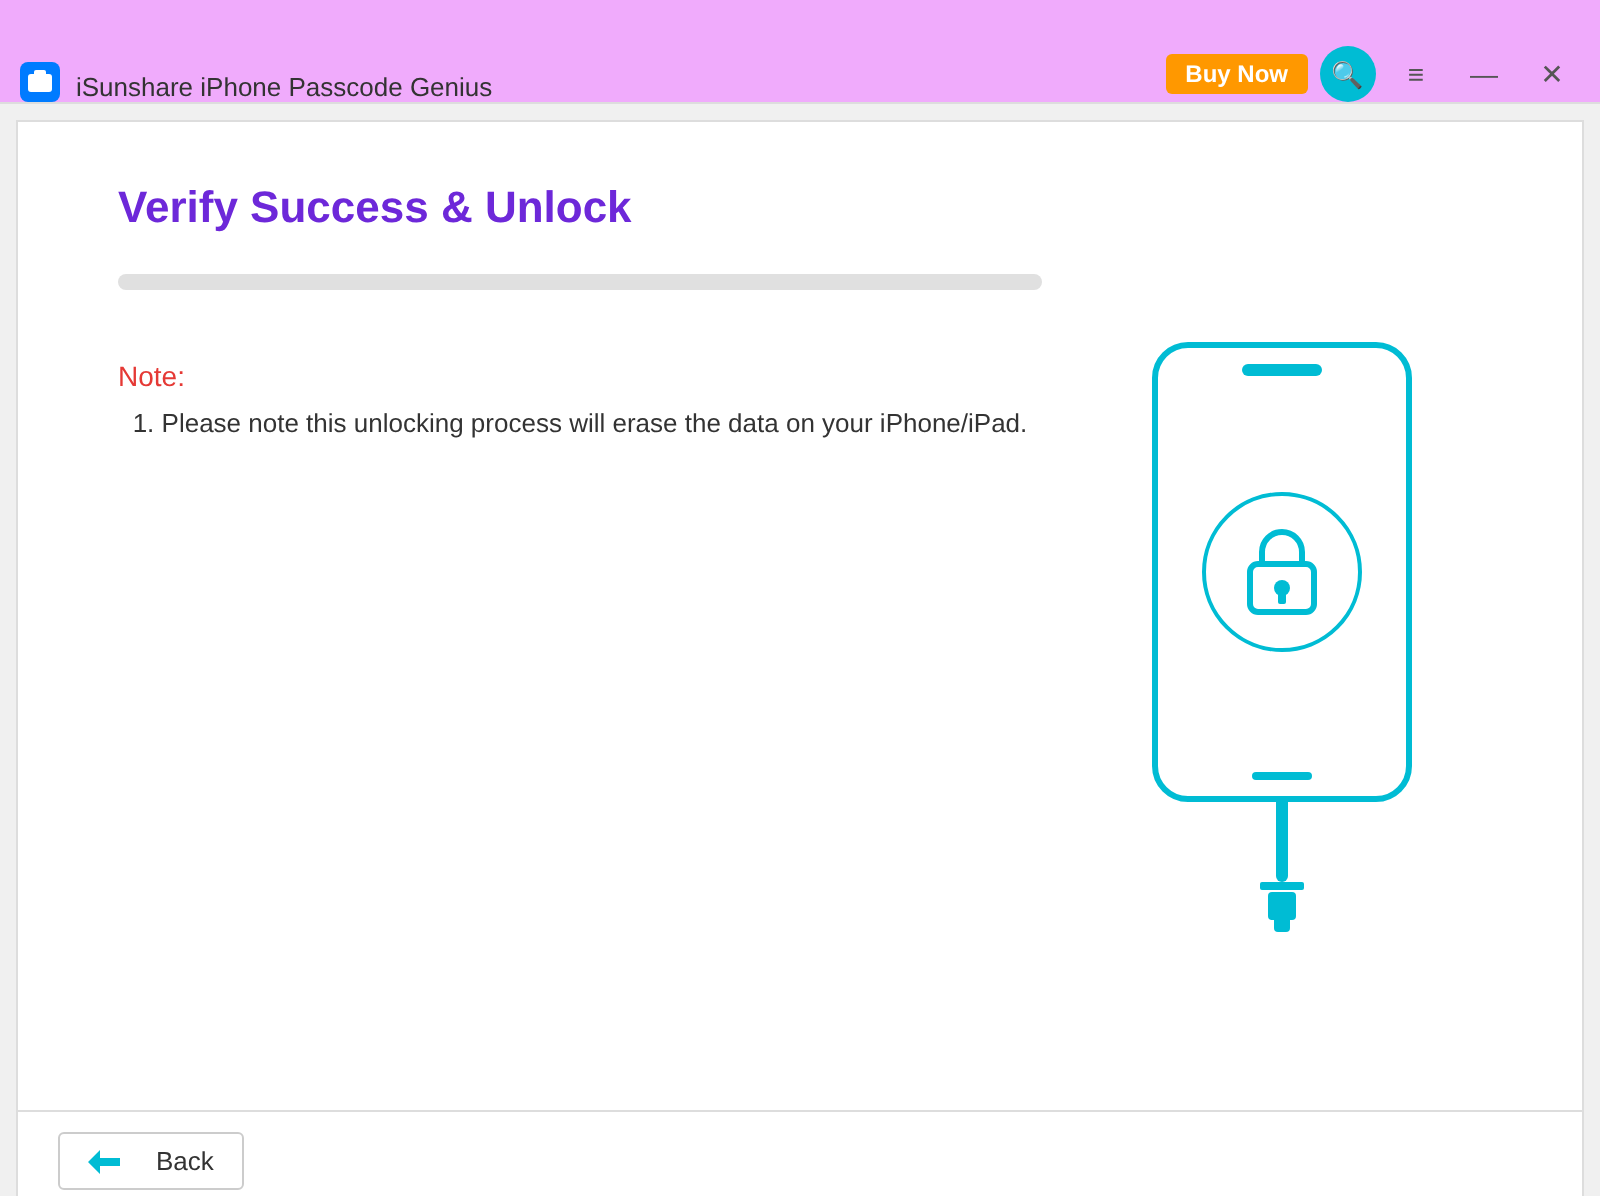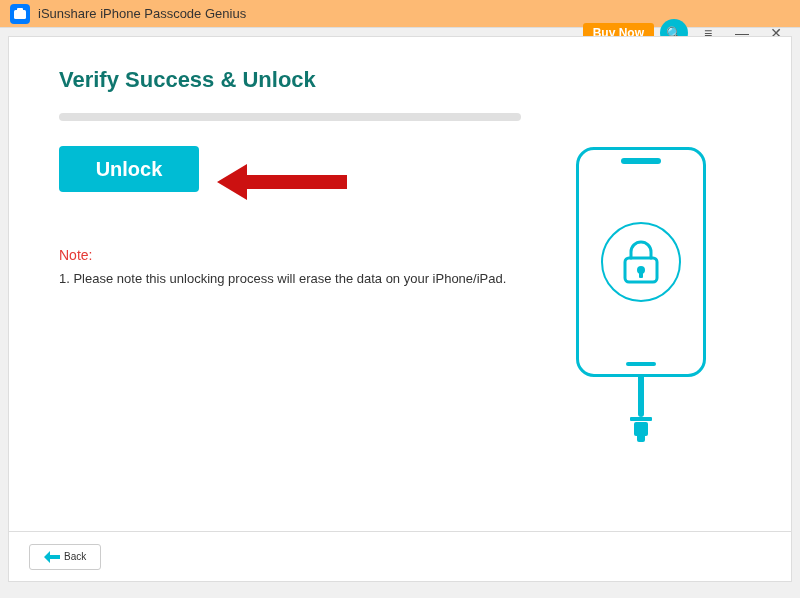--- a/index.html
+++ b/index.html
@@ -8,24 +8,24 @@
       height: 598px;
       background: #f0f0f0;
       font-family: 'Segoe UI', Arial, sans-serif;
       overflow: hidden;
       position: relative;
     }
 
     
     .title-bar {
       display: flex;
-      align-items: center;
-      background: #fdba74;
+      align-items: flex-end;
+      background: #f0abfc;
       border-bottom: 1px solid #ddd;
-      height: 28px;
+      height: 52px;
       padding: 0 10px;
       user-select: none;
     }
     .title-bar-icon {
       width: 20px;
       height: 20px;
       margin-right: 8px;
       background: #007bff;
       border-radius: 4px;
       display: flex; align-items: center; justify-content: center;
@@ -96,21 +96,21 @@
     .left-panel {
       flex: 1;
       display: flex;
       flex-direction: column;
       padding-right: 20px;
     }
 
     .section-title {
       font-size: 22px;
       font-weight: bold;
-      color: #0f766e;
+      color: #6d28d9;
       margin-bottom: 20px;
     }
 
     .progress-bar-container {
       width: 100%;
       height: 8px;
       background: #e0e0e0;
       border-radius: 4px;
       margin-bottom: 25px;
     }
@@ -142,20 +142,21 @@
       color: #e53935;
       font-size: 14px;
       font-weight: normal;
       margin-bottom: 6px;
     }
     .note-item {
       font-size: 13px;
       color: #333;
       margin-bottom: 4px;
       line-height: 1.5;
+      text-align: center;
     }
 
     
     .right-panel {
       width: 200px;
       display: flex;
       align-items: center;
       justify-content: center;
       flex-direction: column;
       padding-top: 10px;
@@ -230,27 +231,27 @@
       height: 50px;
       display: flex;
       align-items: center;
       padding: 0 20px;
       background: white;
     }
 
     .back-button {
       display: flex;
       align-items: center;
-      gap: 4px;
+      gap: 18px;
       background: white;
       border: 1px solid #ccc;
       border-radius: 3px;
       padding: 6px 14px;
       cursor: pointer;
-      font-size: 10px;
+      font-size: 13px;
       color: #333;
     }
   </style>
 </head>
 <body>
 
 <div class="title-bar">
   <div class="title-bar-icon">
     <svg viewBox="0 0 14 14" fill="white">
       <rect x="1" y="3" width="12" height="9" rx="1.5" fill="white"></rect>
@@ -272,30 +273,20 @@
 <div class="main-content">
   <div class="content-area">
 
     <div class="left-panel">
       <h2 class="section-title">Verify Success &amp; Unlock</h2>
 
       <div class="progress-bar-container">
         <div class="progress-bar-fill"></div>
       </div>
 
-      <div style="display:flex; align-items:center; margin-bottom: 20px; position:relative;">
-        <button class="unlock-button">Unlock</button>
-
-        <div style="margin-left: 18px; display:flex; align-items:center;">
-          <svg width="130" height="40" viewBox="0 0 130 40">
-
-            <polygon points="0,20 30,2 30,13 130,13 130,27 30,27 30,38" fill="#cc1111"></polygon>
-          </svg>
-        </div>
-      </div>
 
       <div class="note-section">
         <div class="note-label">Note:</div>
         <div class="note-item">1. Please note this unlocking process will erase the data on your iPhone/iPad.</div>
       </div>
     </div>
 
     <div class="right-panel">
       <div class="phone-wrapper">
         <div class="phone-frame">

